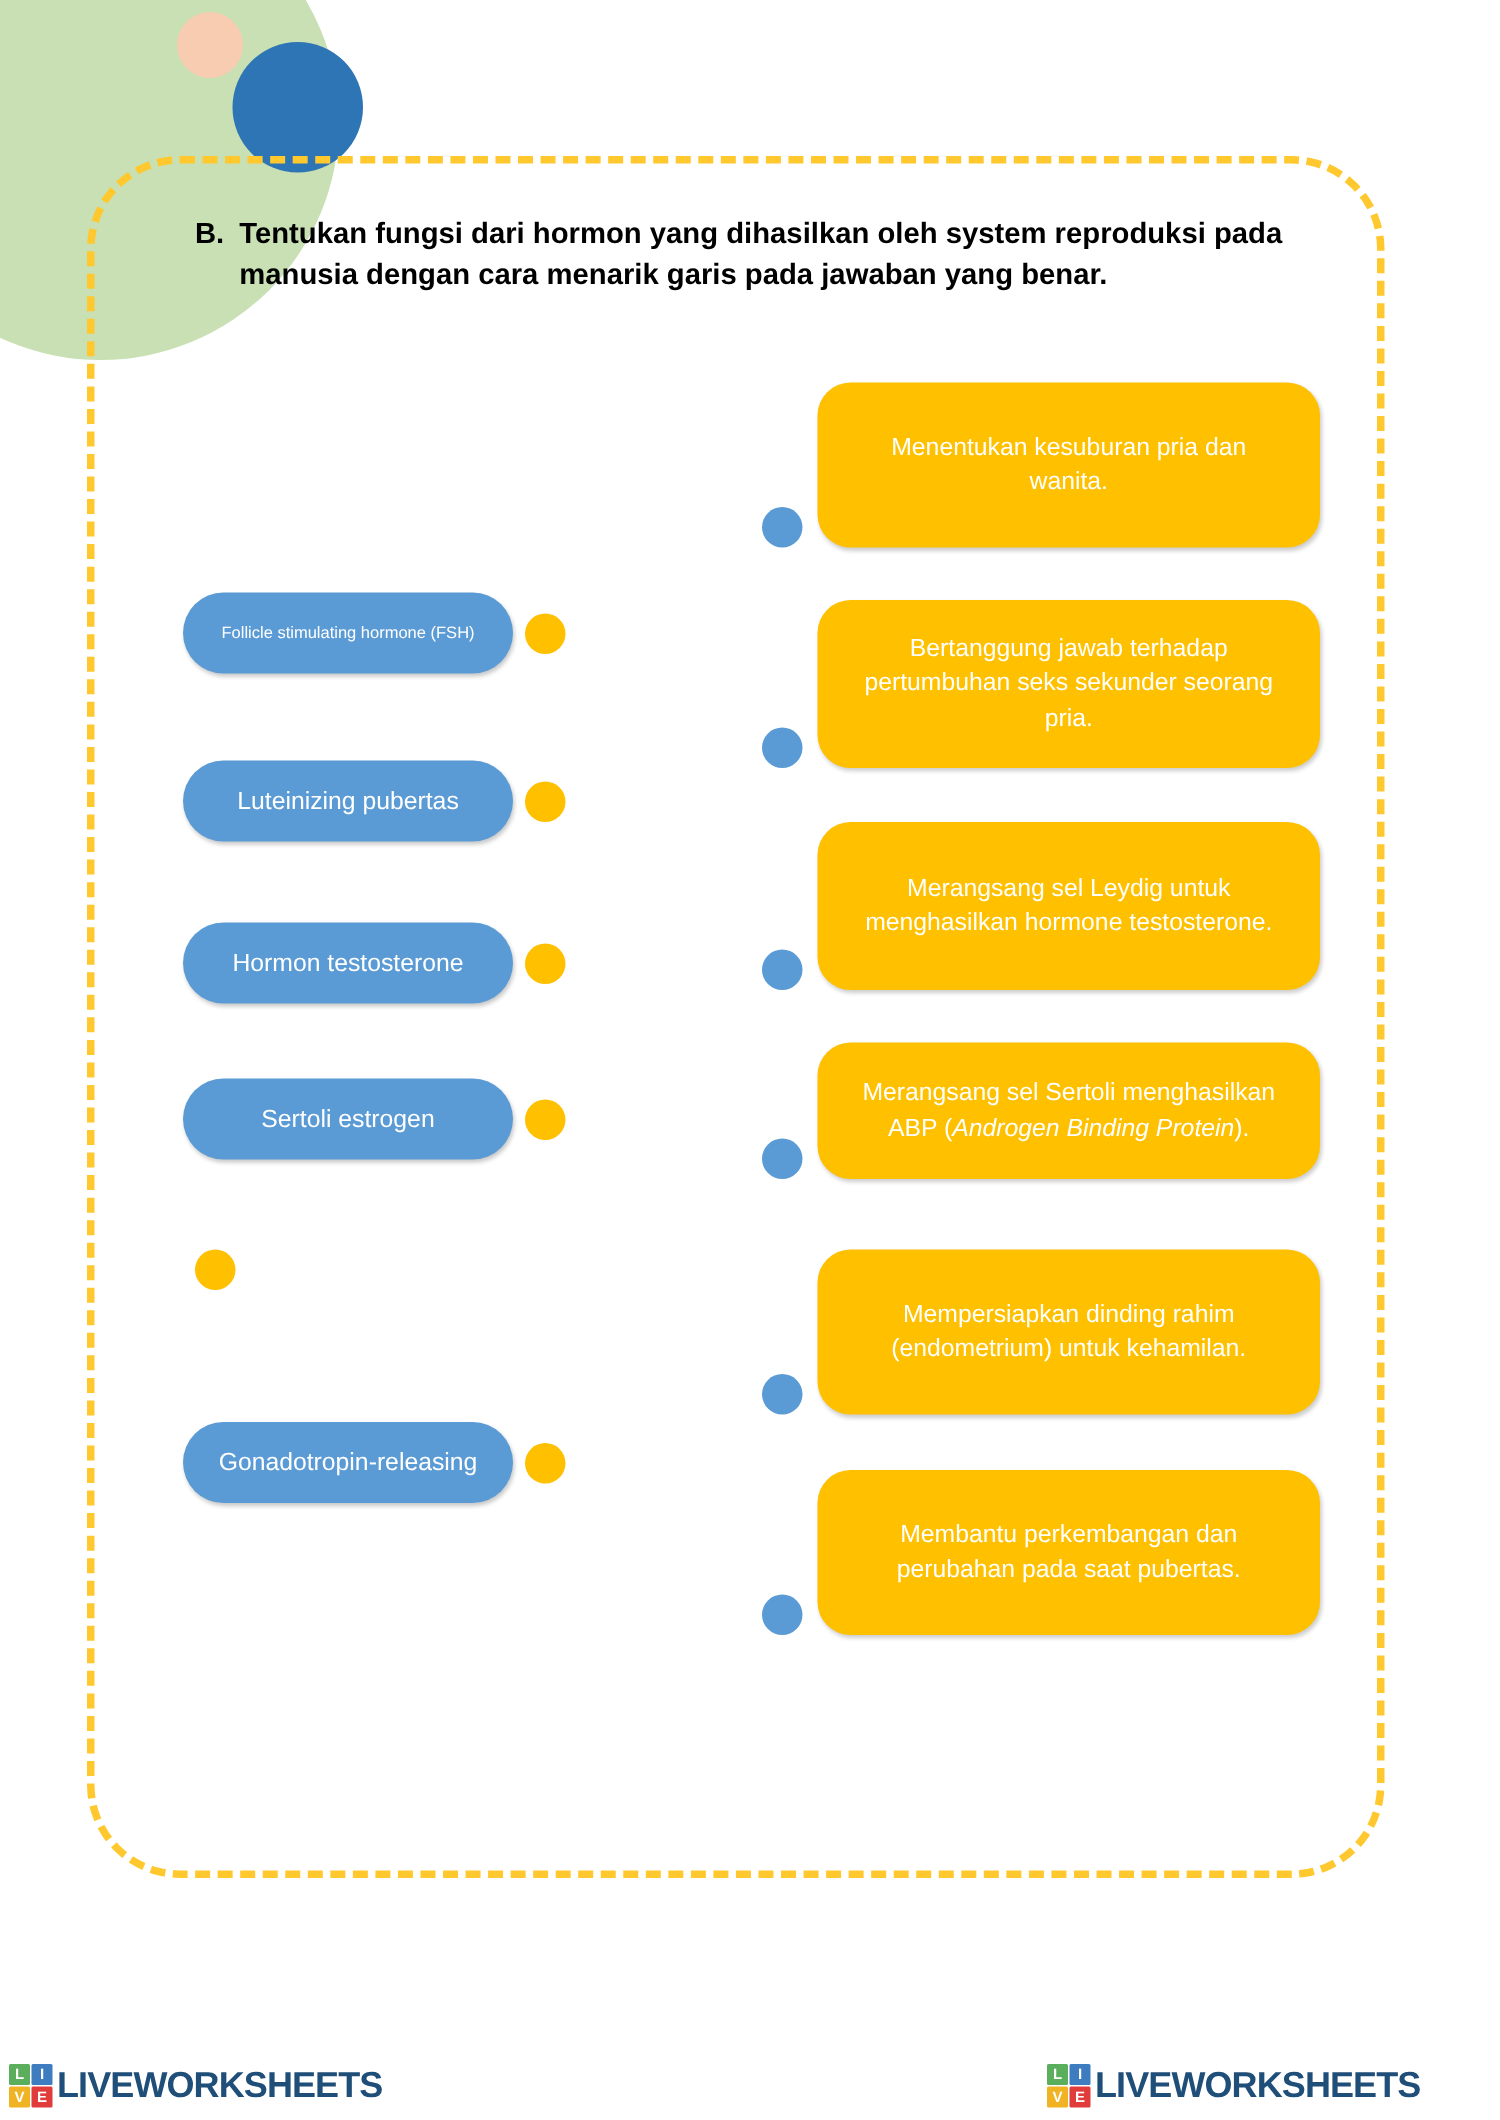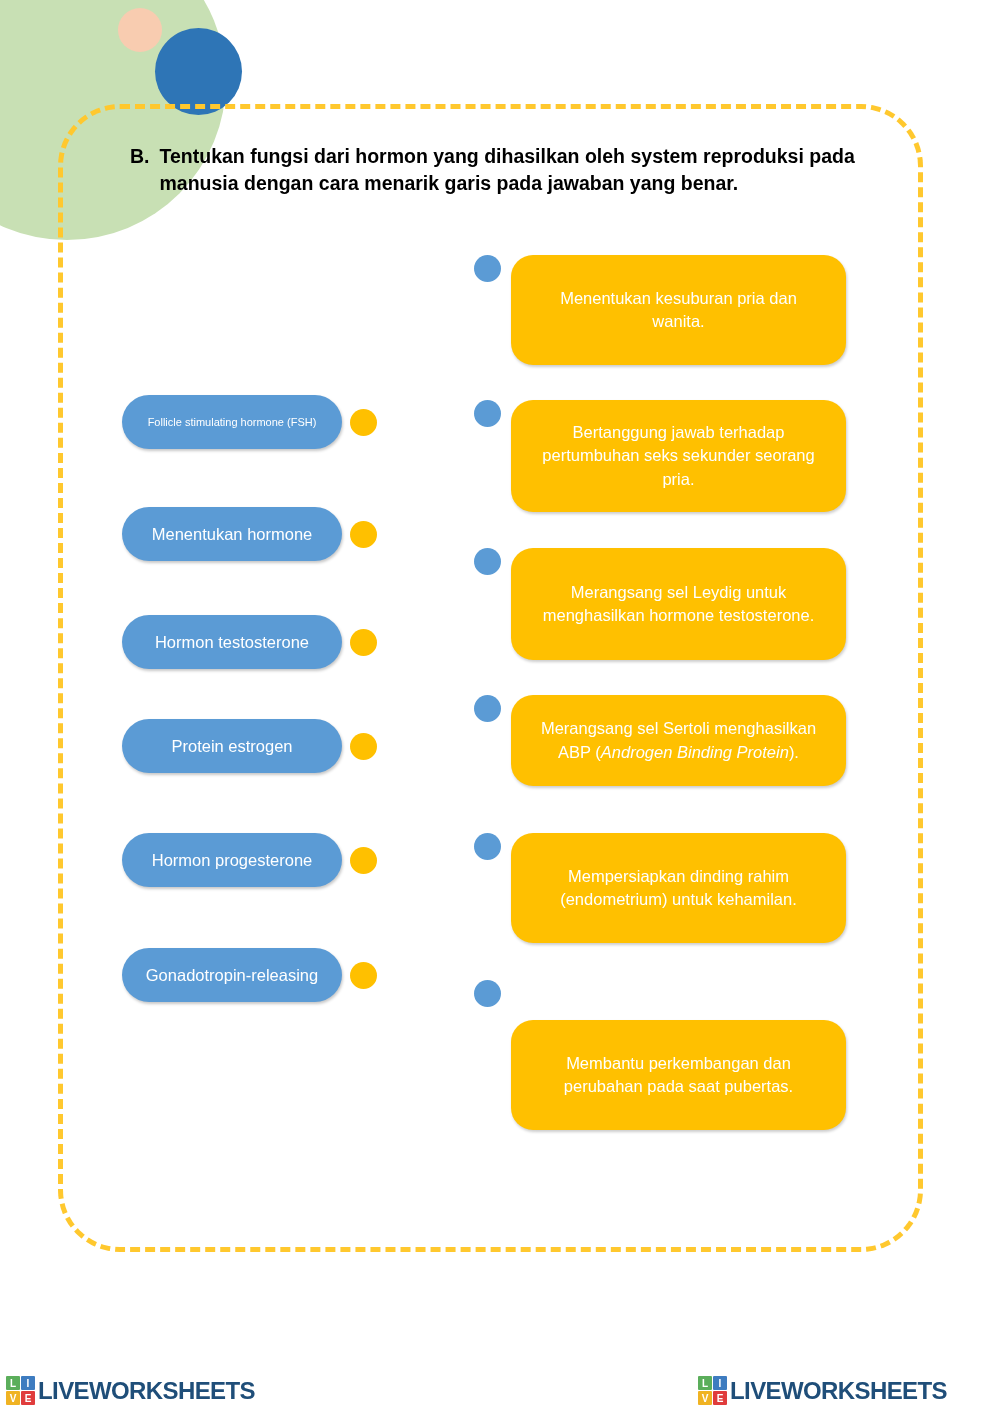--- a/index.html
+++ b/index.html
@@ -129,23 +129,23 @@
     height: 27px;
     border-radius: 50%;
     flex: none;
   }
   .dot-amber { background: #ffc000; margin-left: 8px; }
   .dot-blue  { background: #5b9bd5; margin-right: 10px; }
 
   
   .answer-row {
     position: absolute;
-    left: 474px;
-    display: flex;
-    align-items: flex-start;
+    left: 508px;
+    display: flex;
+    align-items: flex-end;
   }
   .answer-box {
     width: 335px;
     border-radius: 22px;
     background: #ffc000;
     color: #ffffff;
     font-size: 16.5px;
     line-height: 1.42;
     text-align: center;
     padding: 12px 24px;
@@ -210,40 +210,37 @@
 <div class="match-area">
   <div id="left-column">
       <div class="pill-row" style="top: 360px;">
         <div class="pill">
           <span class="pill-label small">Follicle stimulating hormone (FSH)</span>
         </div>
         <div class="dot dot-amber"></div>
       </div>
       <div class="pill-row" style="top: 472px;">
         <div class="pill">
-          <span class="pill-label">Menentukan hormone</span>
+          <span class="pill-label">Luteinizing pubertas</span>
         </div>
         <div class="dot dot-amber"></div>
       </div>
       <div class="pill-row" style="top: 580px;">
         <div class="pill">
           <span class="pill-label">Hormon testosterone</span>
         </div>
         <div class="dot dot-amber"></div>
       </div>
       <div class="pill-row" style="top: 684px;">
         <div class="pill">
-          <span class="pill-label">Protein estrogen</span>
+          <span class="pill-label">Sertoli estrogen</span>
         </div>
         <div class="dot dot-amber"></div>
       </div>
       <div class="pill-row" style="top: 798px;">
-        <div class="pill">
-          <span class="pill-label">Hormon progesterone</span>
-        </div>
         <div class="dot dot-amber"></div>
       </div>
       <div class="pill-row" style="top: 913px;">
         <div class="pill">
           <span class="pill-label">Gonadotropin-releasing</span>
         </div>
         <div class="dot dot-amber"></div>
       </div>
     </div>
   <div id="right-column">
@@ -272,21 +269,21 @@
         </div>
       </div>
       <div class="answer-row" style="top: 833px;">
         <div class="dot dot-blue"></div>
         <div class="answer-box" style="height: 110px;">
           <span><span>Mempersiapkan dinding rahim (endometrium) untuk kehamilan.</span></span>
         </div>
       </div>
       <div class="answer-row" style="top: 980px;">
         <div class="dot dot-blue"></div>
-        <div class="answer-box" style="height: 110px; margin-top: 40px;">
+        <div class="answer-box" style="height: 110px;">
           <span><span>Membantu perkembangan dan perubahan pada saat pubertas.</span></span>
         </div>
       </div>
     </div>
 </div>
 
 <div class="footer-logo left">
   <div class="logo-mark">
       <span class="logo-tile" style="background: rgb(91, 174, 91);">L</span>
       <span class="logo-tile" style="background: rgb(62, 124, 192);">I</span>

